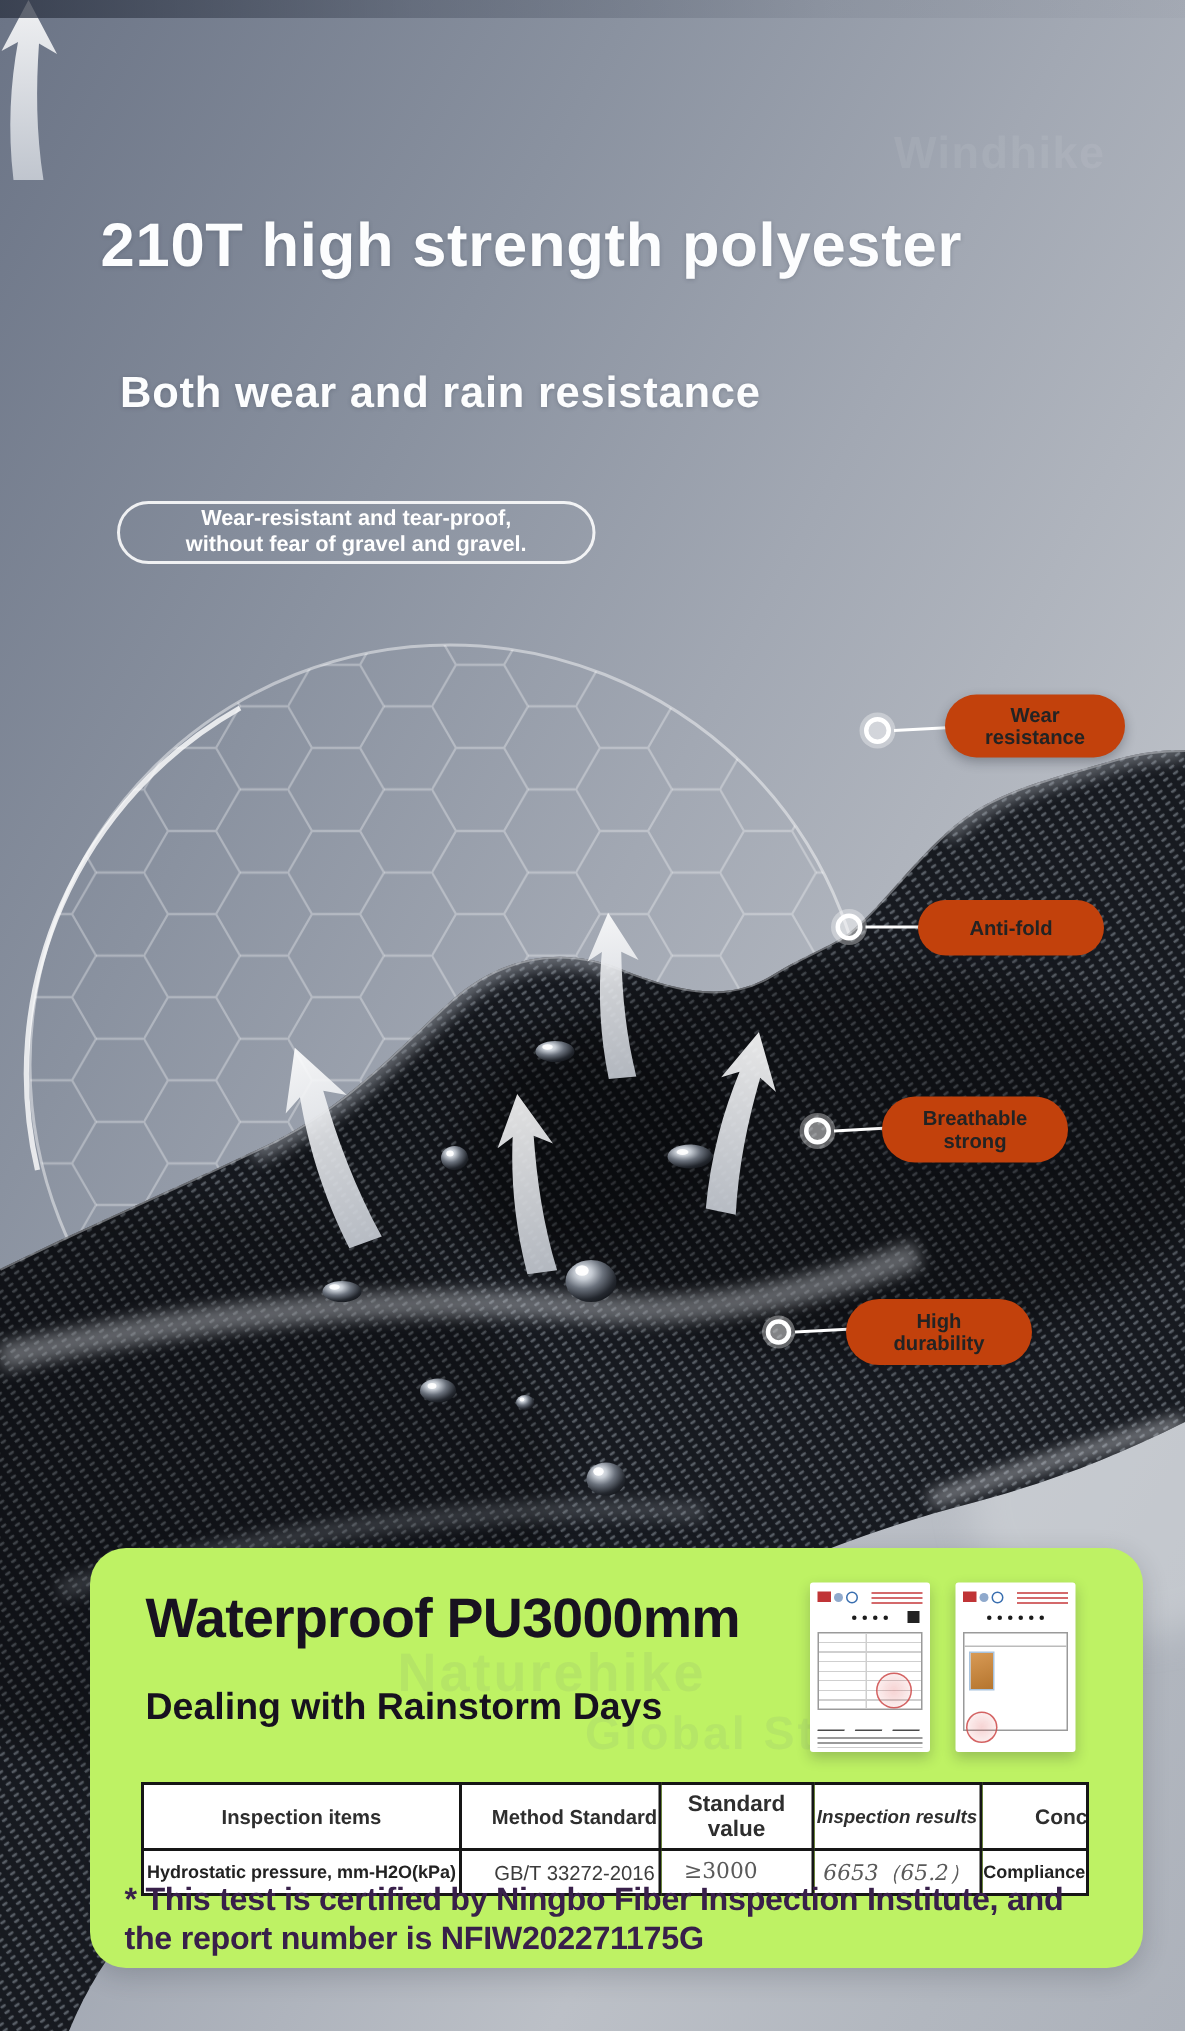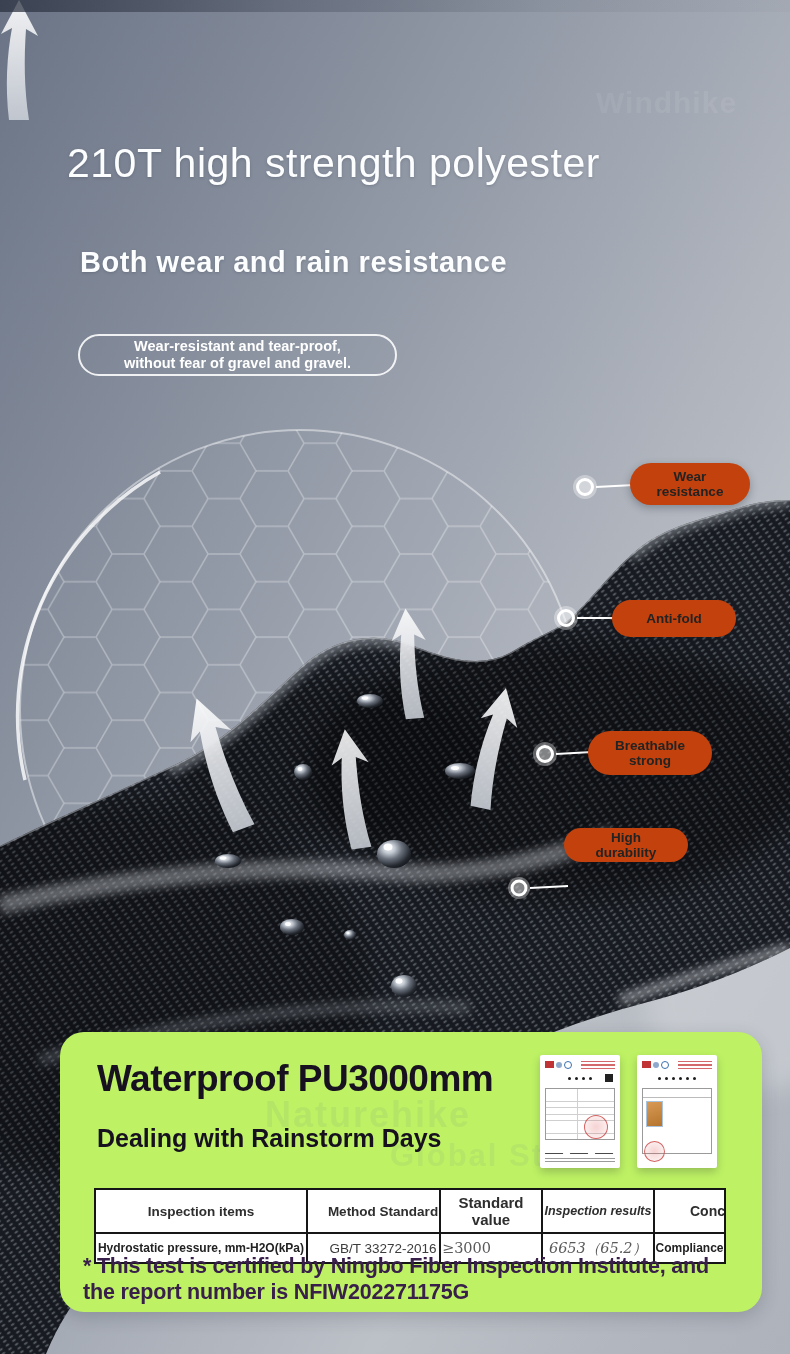--- a/index.html
+++ b/index.html
@@ -11,37 +11,37 @@
   }
   .layer { position:absolute; left:0; top:0; width:790px; height:1354px; }
   #scene { z-index:1; }
   .top-strip { position:absolute; left:0; top:0; width:790px; height:12px; z-index:2;
     background:linear-gradient(90deg, rgba(42,49,64,.75), rgba(70,78,94,.45) 35%, rgba(110,117,130,.22) 70%, rgba(140,145,156,.12)); }
   .wm-top { position:absolute; left:596px; top:86px; z-index:2; font-size:30px; font-weight:700;
     color:rgba(255,255,255,.07); letter-spacing:1px; }
 
   
   .hero-title { position:absolute; left:67px; top:140px; z-index:3; color:#fcfdfe;
-    font-size:41px; font-weight:400; letter-spacing:.5px; text-shadow:0 1px 3px rgba(40,48,62,.25); }
+    font-size:41px; font-weight:700; letter-spacing:.5px; text-shadow:0 1px 3px rgba(40,48,62,.25); }
   .hero-subtitle { position:absolute; left:80px; top:246px; z-index:3; color:#fcfdfe;
     font-size:29px; font-weight:700; letter-spacing:.5px; text-shadow:0 1px 3px rgba(40,48,62,.25); }
   .feature-badge { position:absolute; left:78px; top:334px; width:319px; height:42px; z-index:3;
     border:2px solid rgba(255,255,255,.88); border-radius:21px;
     display:flex; align-items:center; justify-content:center; text-align:center;
     color:#fff; font-size:14.5px; font-weight:700; line-height:1.14; white-space:pre-line; }
 
   
   .pill { position:absolute; z-index:3; background:#c2410c; border-radius:22px;
     display:flex; align-items:center; justify-content:center; text-align:center;
     color:#232323; font-weight:700; font-size:13.5px; line-height:1.12; white-space:pre-line;
     box-shadow:0 3px 8px rgba(20,24,32,.30); }
   .pill1 { left:630px; top:463px; width:120px; height:42px; }
   .pill2 { left:612px; top:600px; width:124px; height:37px; }
   .pill3 { left:588px; top:731px; width:124px; height:44px; }
-  .pill4 { left:564px; top:828px; width:124px; height:34px; }
+  .pill4 { left:564px; top:866px; width:124px; height:44px; }
 
   
   .card { position:absolute; left:60px; top:1032px; width:702px; height:280px; z-index:4;
     background:#bef264; border-radius:24px; box-shadow:0 5px 18px rgba(30,34,44,.20); }
   .card-title { position:absolute; left:37px; top:26px; font-size:37px; font-weight:800;
     color:#181220; letter-spacing:-.5px; }
   .card-subtitle { position:absolute; left:37px; top:92px; font-size:25px; font-weight:700; color:#17111f; }
   .card-wm1 { position:absolute; left:205px; top:62px; font-size:36px; font-weight:700; color:rgba(104,116,130,.10); letter-spacing:2px; }
   .card-wm2 { position:absolute; left:330px; top:106px; font-size:31px; font-weight:700; color:rgba(104,116,130,.09); letter-spacing:2px; }
 
@@ -78,21 +78,21 @@
   
   .tbl { position:absolute; left:34px; top:156px; width:630px; border-collapse:collapse; table-layout:fixed; }
   .tbl th, .tbl td { border:2px solid #161616; background:#fff; text-align:center; vertical-align:middle; overflow:hidden; }
   .tbl th { height:44px; font-weight:700; color:#2e2e2e; font-size:13.5px; }
   .tbl td { height:30px; }
   .tbl .c1 { width:212px; } .tbl .c2 { width:133px;padding-left:19px; } .tbl .c3 { width:102px; }
   .tbl .c4 { width:112px;font-style:italic; } .tbl .c5 { width:71px; }
   .tbl th.h3 { font-size:15px; } .tbl th.h4 { font-size:12.5px; } .tbl th.h5 { font-size:14px;padding-left:35px; }
   .tbl td.d1 { font-size:12px; font-weight:700; color:#222; }
   .tbl td.d2 { font-size:13.5px; color:#3c3c3c; }
-  .tbl td.d3 { font-family:"DejaVu Serif", serif; font-size:14.5px; color:#5a5a5a; text-align:left; padding-left:1px; }
+  .tbl td.d3 { font-family:"DejaVu Serif", serif; font-size:14.5px; color:#5a5a5a; text-align:left; padding-left:15px; }
   .tbl td.d4 { font-family:"DejaVu Serif", serif; font-size:14.5px; color:#5a5a5a; }
   .tbl td.d5 { font-size:12px; font-weight:700; color:#222; }
 
   .footnote { position:absolute; left:23px; top:222px; width:648px;
     font-size:21.5px; font-weight:700; line-height:1.2; color:#38204a; letter-spacing:-.2px; }
 </style>
 </head>
 <body>
 
 <svg id="scene" class="layer" viewBox="0 0 790 1354">

